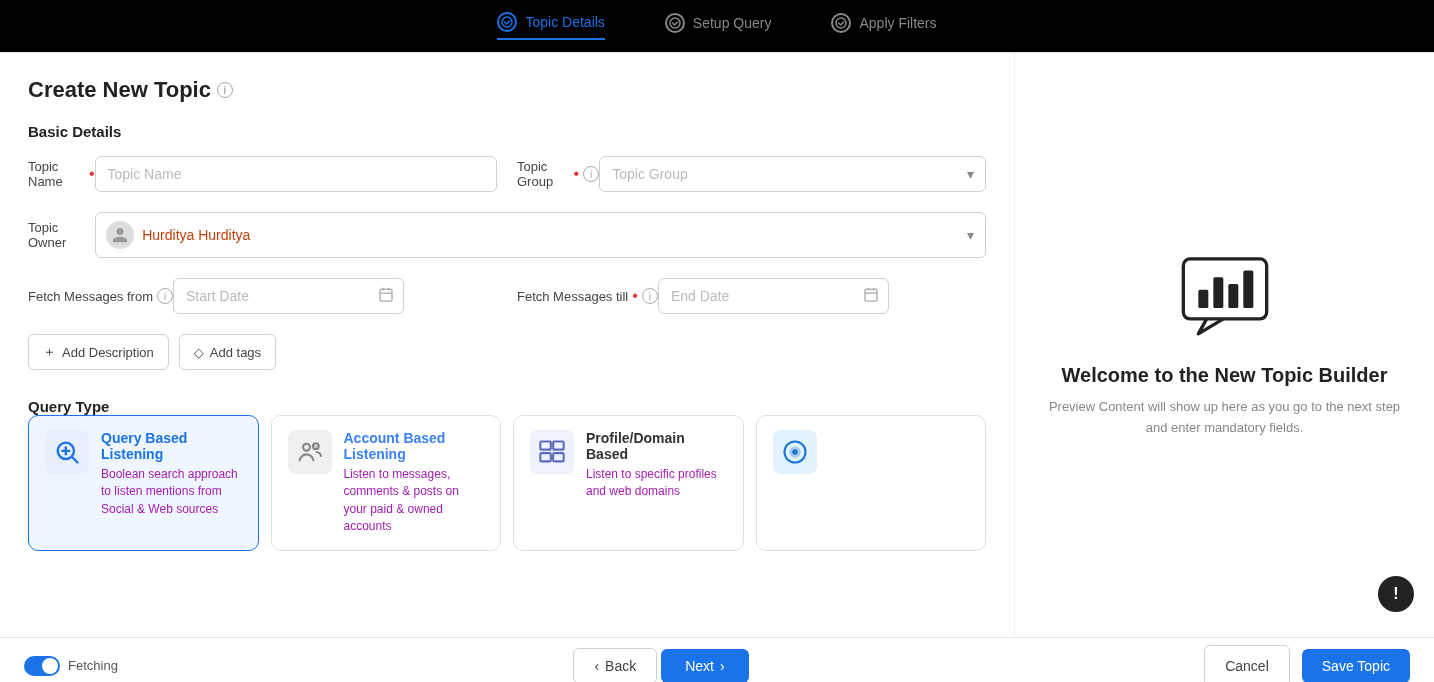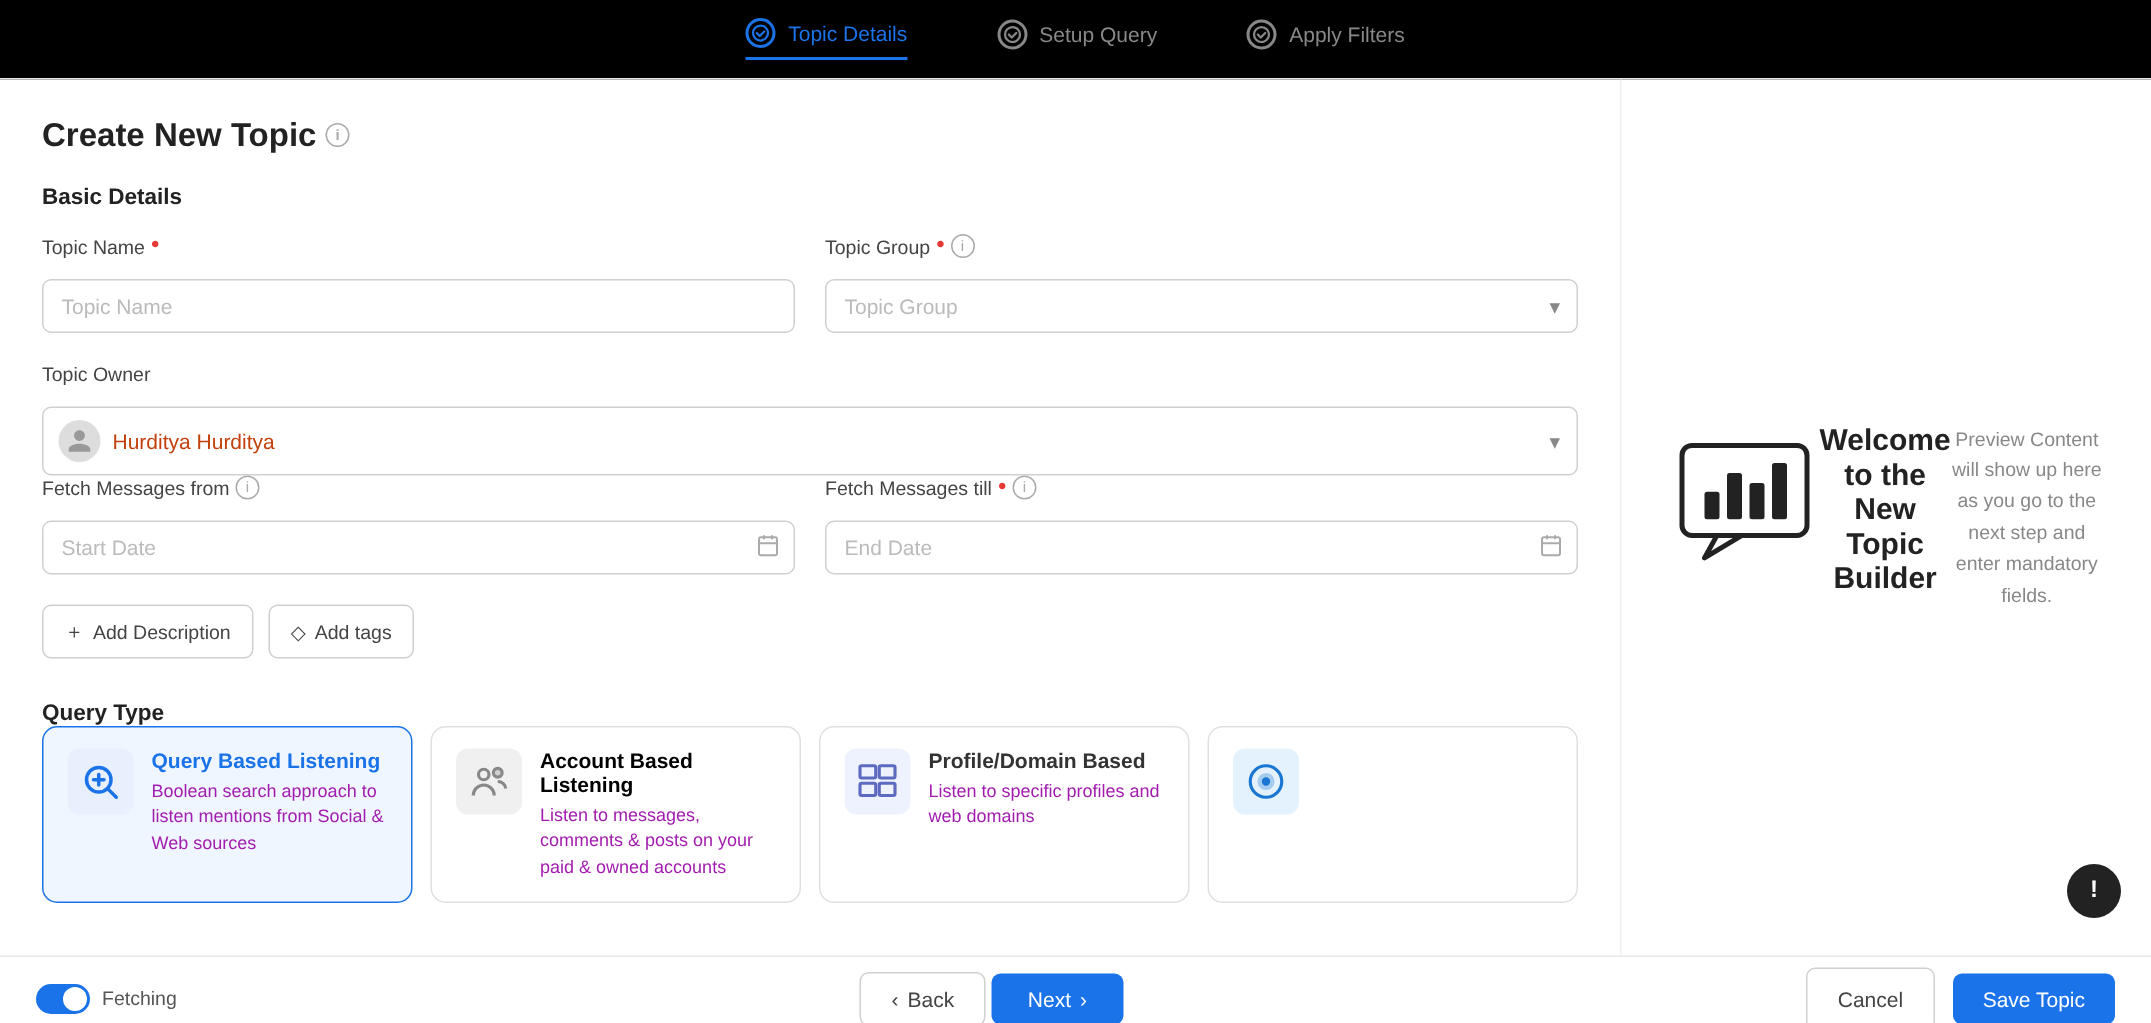--- a/index.html
+++ b/index.html
@@ -25,21 +25,21 @@
     .step:not(.active) .step-icon { border: 2px solid #888; color: #888; }
 
     
     .main-layout {
       display: flex; height: calc(682px - 42px - 56px);
     }
     .left-panel {
       flex: 1; padding: 24px 28px; overflow-y: auto;
     }
     .right-panel {
-      width: 354px; display: flex; flex-direction: row;
+      width: 420px; display: flex; flex-direction: column;
       align-items: center; justify-content: center; padding: 32px;
       border-left: 1px solid #f0f0f0;
     }
 
     
     .page-title {
       font-size: 22px; font-weight: 700; margin-bottom: 20px;
       display: flex; align-items: center; gap: 6px;
     }
     .info-icon {
@@ -50,21 +50,21 @@
 
     .section-title {
       font-size: 15px; font-weight: 600; margin-bottom: 16px; color: #222;
     }
 
     
     .form-row {
       display: flex; gap: 20px; margin-bottom: 20px;
     }
     .form-group {
-      display: flex; flex-direction: column; gap: 14px; flex: 1;
+      display: flex; flex-direction: row; gap: 0; flex: 1;
     }
     .form-label {
       font-size: 13px; color: #444; display: flex; align-items: center; gap: 4px;
     }
     .required-dot { color: #e53935; font-size: 16px; line-height: 1; }
     .form-input {
       width: 100%; padding: 9px 12px; border: 1px solid #d0d0d0;
       border-radius: 6px; font-size: 14px; color: #333; background: #fff;
       outline: none;
     }
@@ -259,21 +259,21 @@
         </div>
         <div class="form-select-wrap">
           <select class="form-select">
             <option value="">Topic Group</option>
           </select>
           <span class="select-arrow">▾</span>
         </div>
       </div>
     </div>
 
-    <div class="form-group" style="">
+    <div class="form-group" style="margin-bottom:20px;">
       <div class="form-label">Topic Owner</div>
       <div class="owner-select-wrap">
         <div class="owner-select-display">
           <div class="avatar">
             <svg width="18" height="18" viewBox="0 0 24 24" fill="#999">
                 <path d="M12 12c2.7 0 4.8-2.1 4.8-4.8S14.7 2.4 12 2.4 7.2 4.5 7.2 7.2 9.3 12 12 12zm0 2.4c-3.2 0-9.6 1.6-9.6 4.8v2.4h19.2v-2.4c0-3.2-6.4-4.8-9.6-4.8z"></path>
               </svg>
           </div>
           <span class="owner-name">Hurditya Hurditya</span>
         </div>
@@ -353,21 +353,21 @@
         <div class="query-card-icon grey">
           <svg width="28" height="28" viewBox="0 0 24 24" fill="none" stroke="#888" stroke-width="1.8">
             <circle cx="9" cy="8" r="3"></circle>
               <path d="M3 20c0-3.3 2.7-6 6-6s6 2.7 6 6"></path>
             <circle cx="17" cy="7" r="2.5"></circle>
               <path d="M17 12c2.5 0 4.5 1.8 4.5 4"></path>
             <circle cx="17" cy="7" r="2" fill="#888" opacity="0.3"></circle>
           </svg>
         </div>
         <div class="query-card-body">
-          <div class="query-card-title" style="color:#000000;">Account Based Listening</div>
+          <div class="query-card-title" style="color:#3b82f6;">Account Based Listening</div>
           <div class="query-card-desc">Listen to messages, comments &amp; posts on your paid &amp; owned accounts</div>
         </div>
       </div>
 
       <div class="query-card grey-card">
         <div class="query-card-icon" style="background:#eef2ff;">
           <svg width="28" height="28" viewBox="0 0 24 24" fill="none" stroke="#5c6bc0" stroke-width="1.8">
             <rect x="2" y="3" width="9" height="7" rx="1"></rect>
             <rect x="13" y="3" width="9" height="7" rx="1"></rect>
             <rect x="2" y="13" width="9" height="7" rx="1"></rect>

